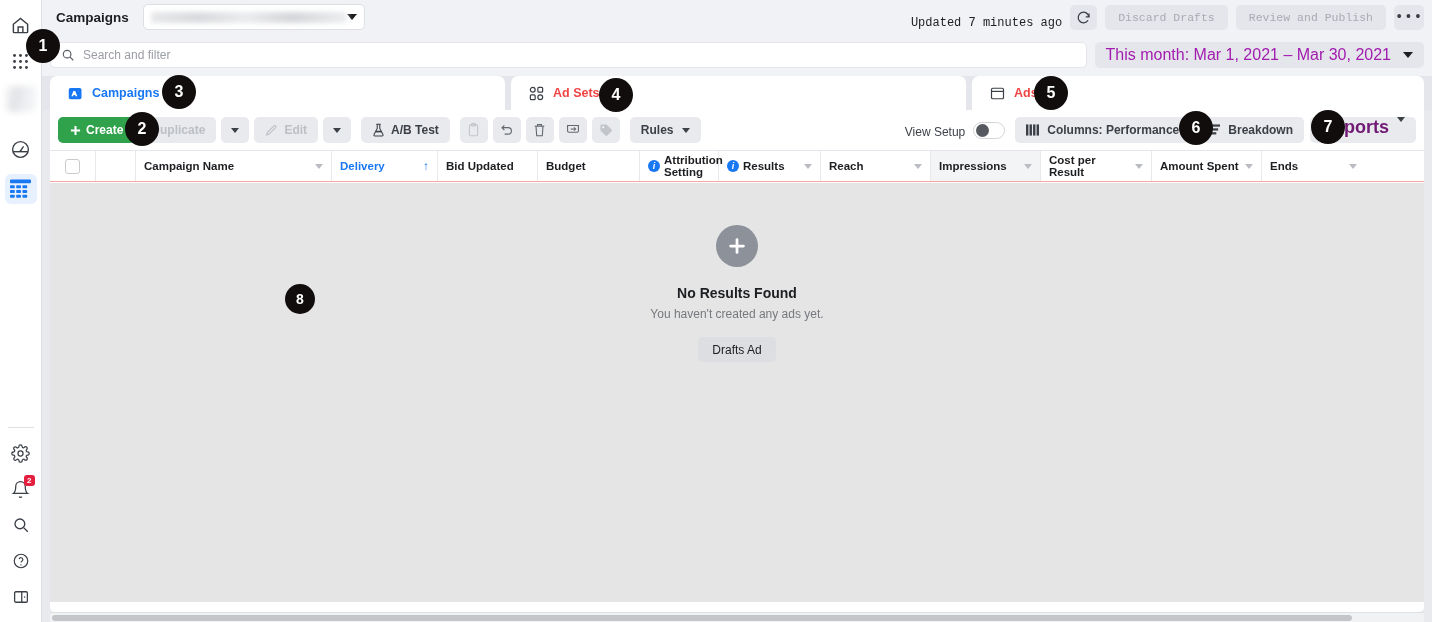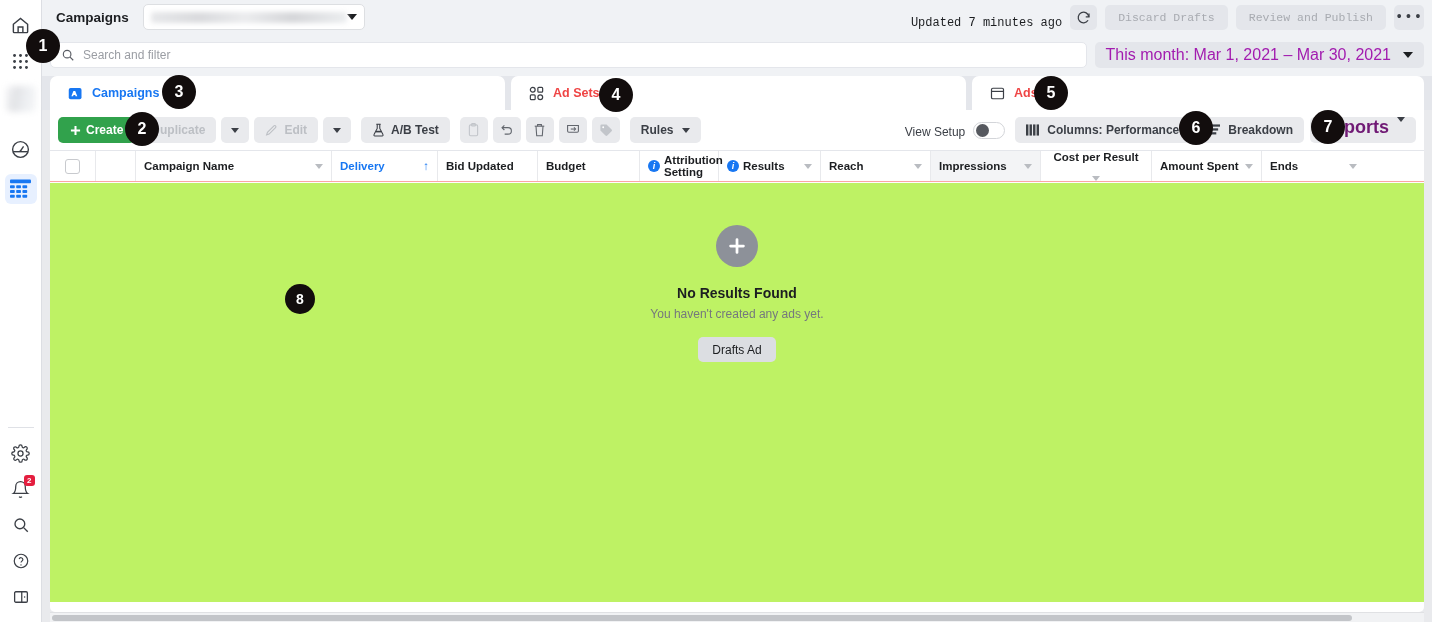--- a/index.html
+++ b/index.html
@@ -180,33 +180,33 @@
   #check-box { width: 15px; height: 15px; border: 1.5px solid #c8cace; border-radius: 3px; }
   #th-spacer { width: 40px; }
   #th-name { width: 196px; }
   #th-delivery { width: 106px; color: #1877f2; }
   #th-bid { width: 100px; }
   #th-budget { width: 102px; }
   #th-attr { width: 79px; }
   #th-results { width: 102px; }
   #th-reach { width: 110px; }
   #th-impr { width: 110px; }
-  #th-cpr { width: 111px; flex-direction: column; }
+  #th-cpr { width: 111px; }
   #th-spent { width: 110px; }
   #th-ends { width: 103px; border-right: none; }
   .info-i {
     width: 12px; height: 12px; border-radius: 50%; background: #1877f2;
     color: #fff; font-size: 9px; font-weight: bold; flex: 0 0 auto;
     display: flex; align-items: center; justify-content: center; font-style: italic;
   }
 
   
   #table-body {
     position: absolute; left: 0; top: 73px; width: 100%; height: 419px;
-    background: #bef264;
+    background: #e5e5e5;
   }
   #empty-state {
     position: absolute; left: 0; right: 0; top: 42px;
     display: flex; flex-direction: column; align-items: center;
   }
   #empty-plus {
     width: 42px; height: 42px; border-radius: 50%; background: #8d9199;
     display: flex; align-items: center; justify-content: center;
   }
   #empty-title { margin-top: 18px; font-size: 14px; font-weight: bold; color: #1c1e21; }

